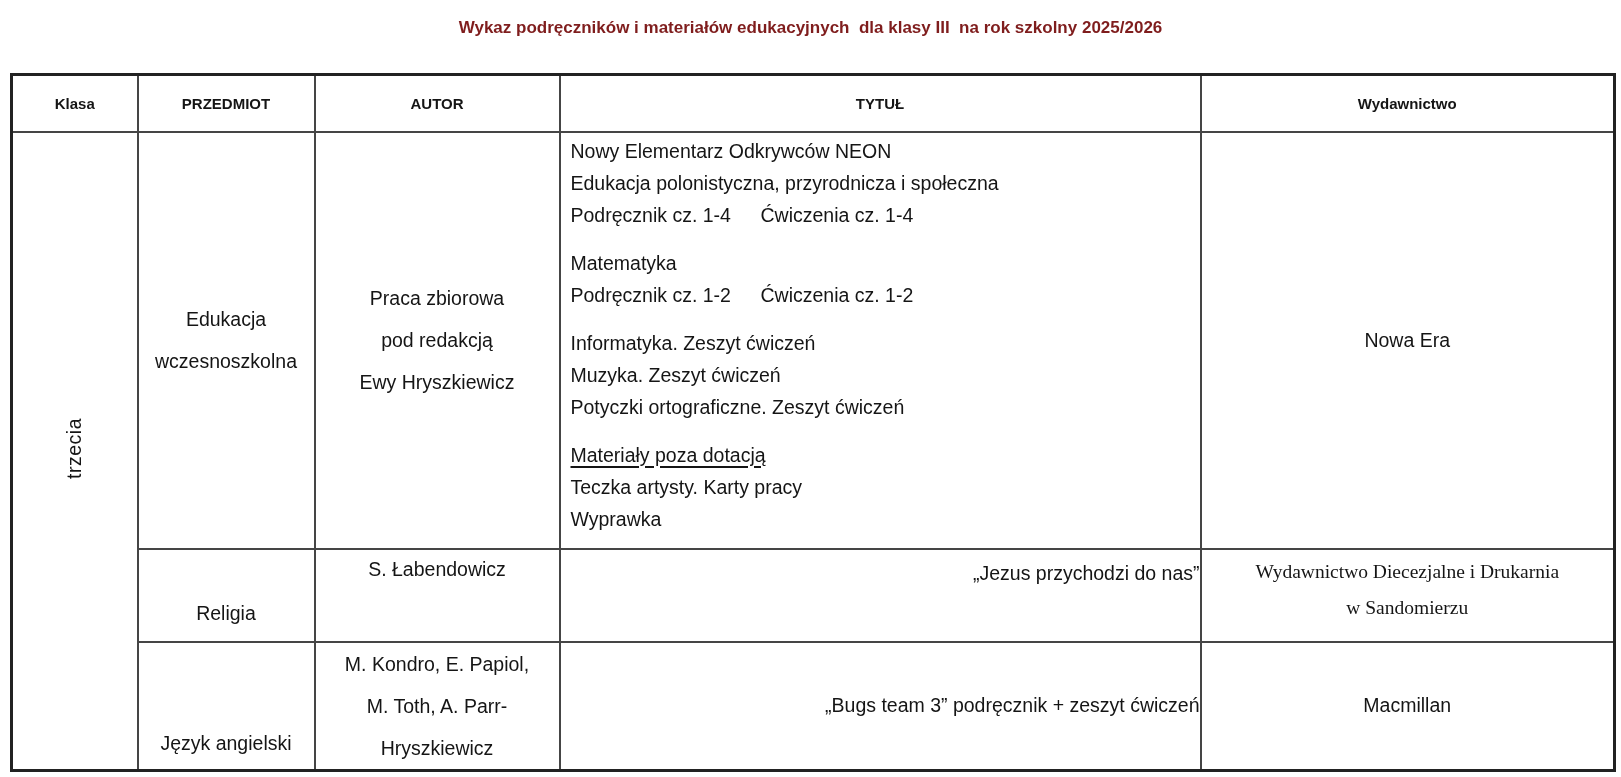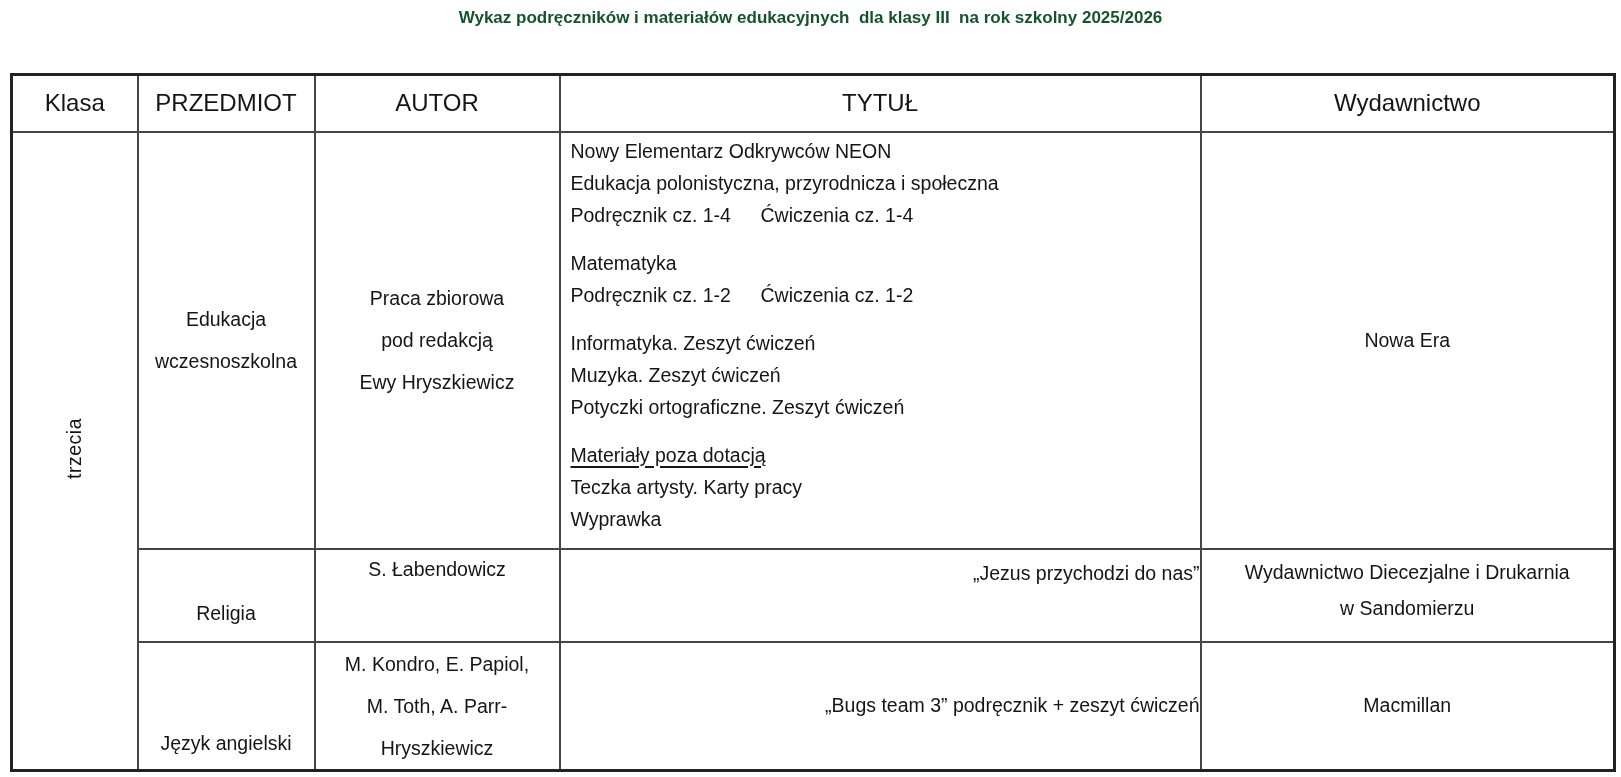--- a/index.html
+++ b/index.html
@@ -3,51 +3,51 @@
 <meta charset="utf-8">
 <style>
   html,body { margin:0; padding:0; }
   body {
     width:1621px; height:777px; background:#ffffff; color:#151515;
     font-family:"Liberation Sans", sans-serif; font-size:19.5px;
     position:relative; overflow:hidden;
   }
   .page-title {
     text-align:center; font-weight:bold; font-size:17px; line-height:24px;
-    padding-top:6px; white-space:pre-wrap; color:#14532d;
+    padding-top:16px; white-space:pre-wrap; color:#7f1d1d;
   }
   table.booklist {
     position:absolute; left:10px; top:73px; width:1603px; height:692px;
     border-collapse:collapse; table-layout:fixed;
     border:3px solid #222222;
   }
   td, th {
     border:2px solid #454545; padding:0; font-weight:normal;
     vertical-align:middle; overflow:hidden; background:#ffffff;
   }
-  th { font-size:24px; }
+  th { font-size:15px;font-weight:bold; }
   .c { text-align:center; }
   .vtext {
     writing-mode:vertical-rl; transform:rotate(180deg);
     display:inline-block; letter-spacing:0.5px;
   }
   .multiline { line-height:42px; }
   .tytul-cell { vertical-align:top; text-align:left; padding:2px 8px 0 10px; }
   .tytul-cell p { margin:0; line-height:32px; }
   .gap { height:16px; }
   .b { font-weight:normal; }
   .u { text-decoration:underline; text-decoration-thickness:2px; text-underline-offset:4px; }
   .tab1 { display:inline-block; width:190px; }
   .v-top { vertical-align:top; }
   .v-bottom { vertical-align:bottom; }
   .pt8 { padding-top:8px; }
   .pt12 { padding-top:12px; }
   .pb10 { padding-bottom:16px; }
   .pb14 { padding-bottom:14px; }
-  .lh36 { line-height:36px; }
+  .lh36 { line-height:36px;font-family:Liberation Serif, serif; }
   .tytul-plain { text-align:right; padding-left:10px; }
 </style>
 </head>
 <body>
 
 <div class="page-title">Wykaz podręczników i materiałów edukacyjnych  dla klasy III  na rok szkolny 2025/2026</div>
 
 <table class="booklist">
   <colgroup>
     <col style="width:126px">

